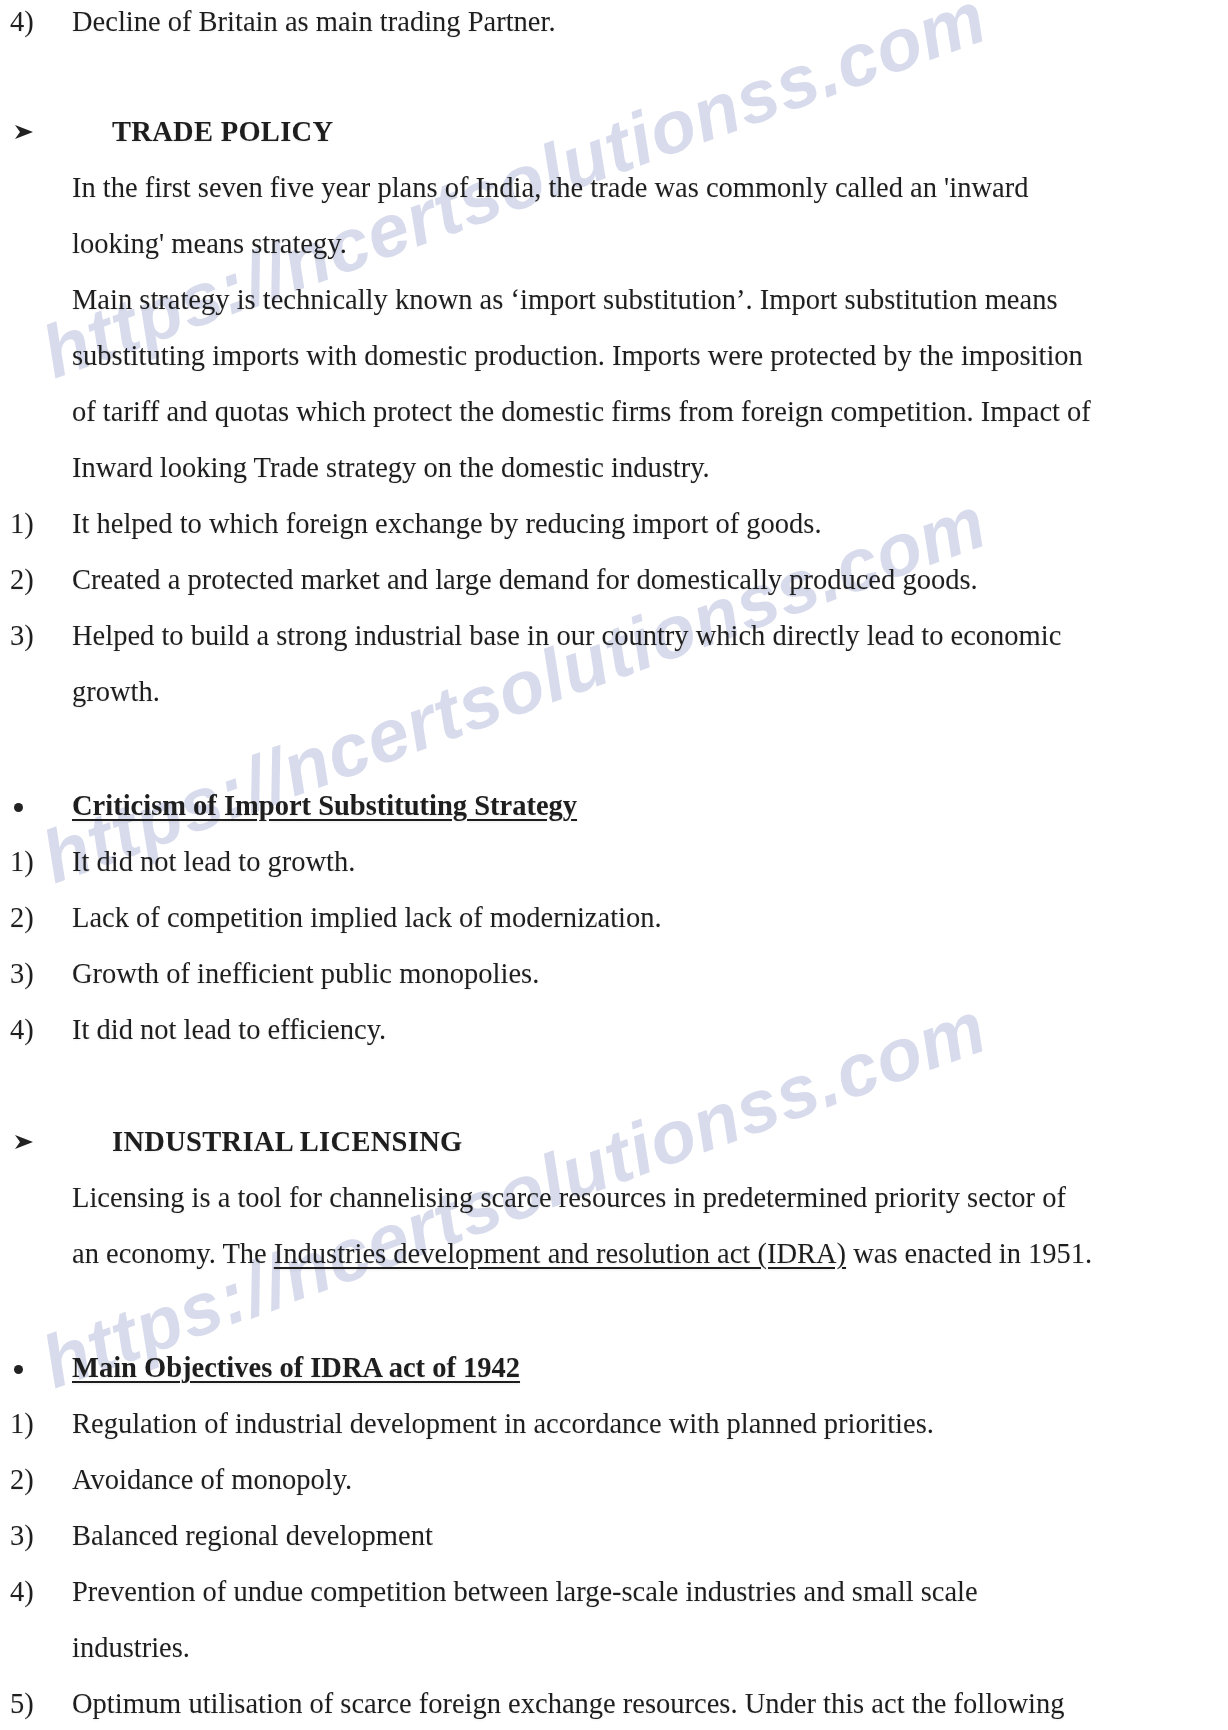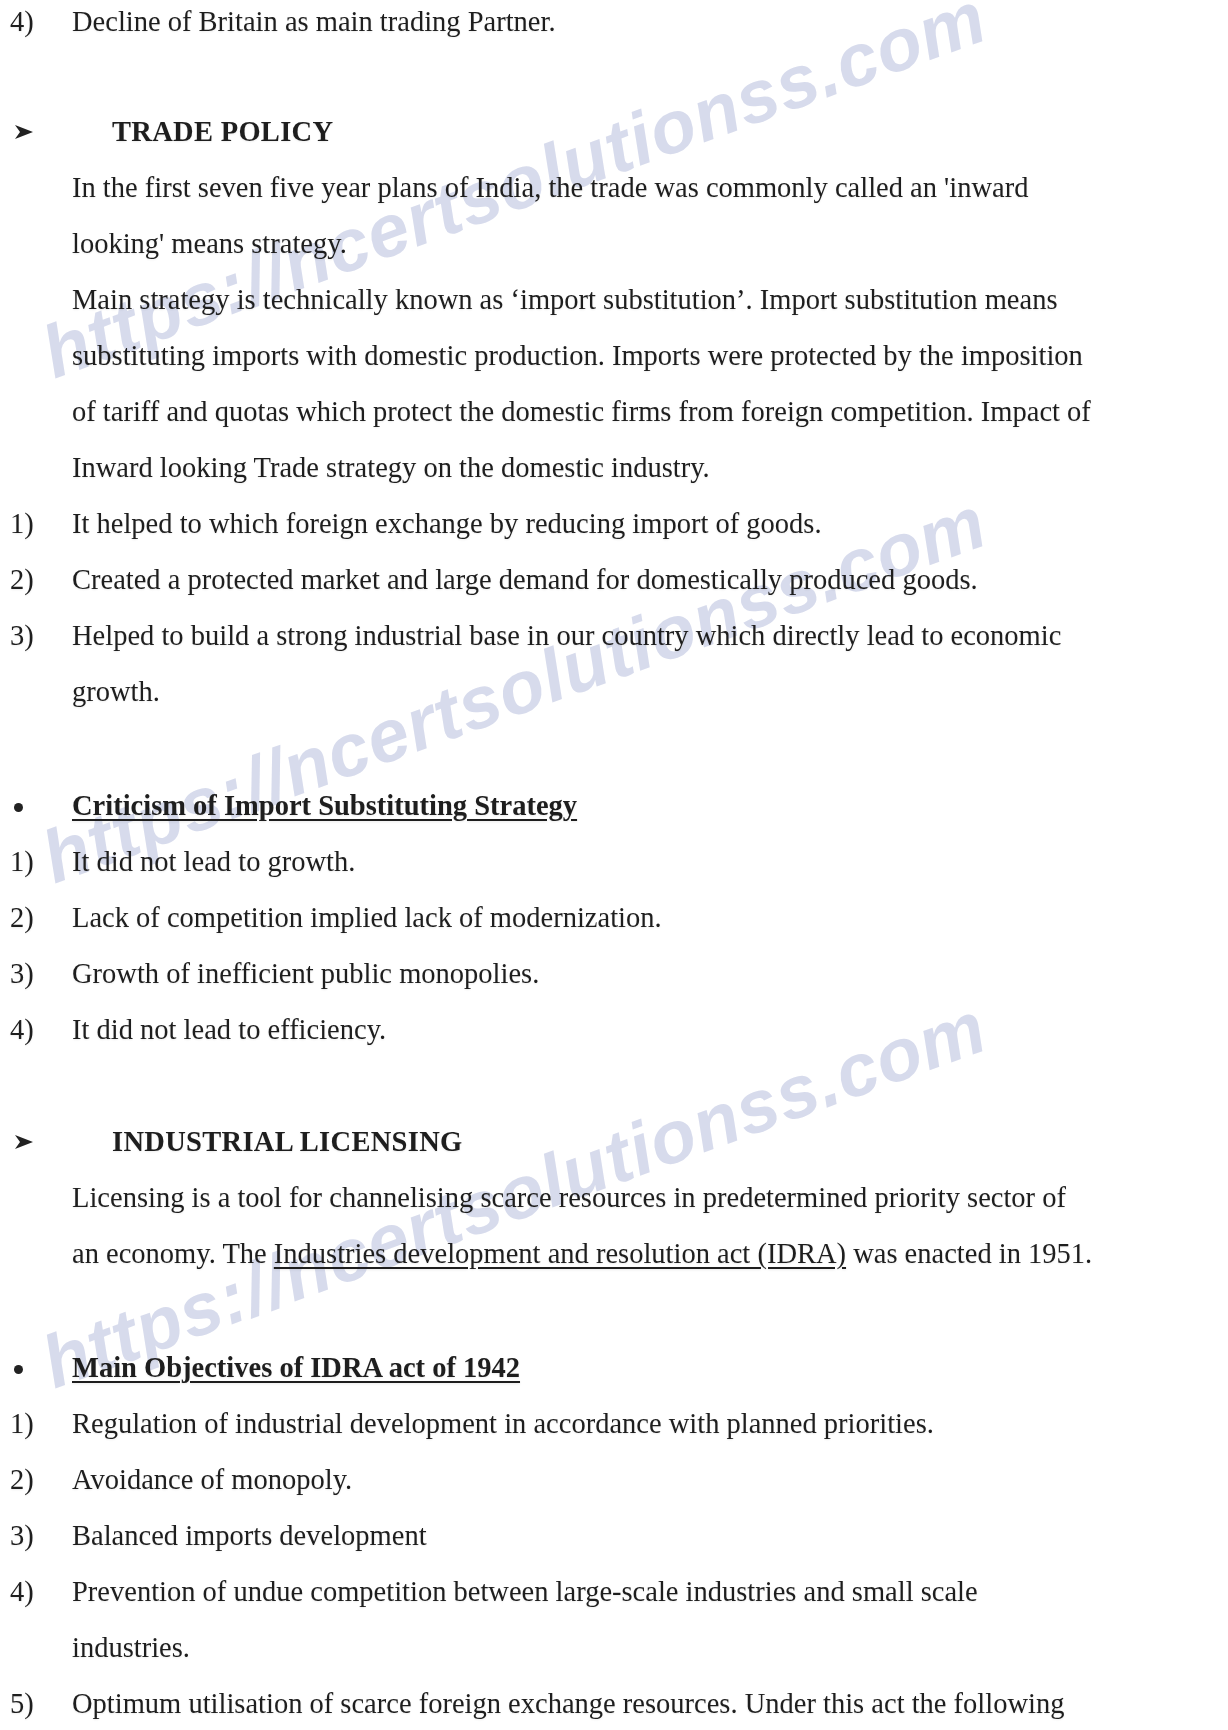--- a/index.html
+++ b/index.html
@@ -182,21 +182,21 @@
   <div class="line" style="top:1406px;">
     <span class="num">1)</span>
     <span class="txt">Regulation of industrial development in accordance with planned priorities.</span>
   </div>
   <div class="line" style="top:1462px;">
     <span class="num">2)</span>
     <span class="txt">Avoidance of monopoly.</span>
   </div>
   <div class="line" style="top:1518px;">
     <span class="num">3)</span>
-    <span class="txt">Balanced imports development</span>
+    <span class="txt">Balanced regional development</span>
   </div>
   <div class="line" style="top:1574px;">
     <span class="num">4)</span>
     <span class="txt">Prevention of undue competition between large-scale industries and small scale</span>
   </div>
   <div class="line" style="top:1630px;">
     <span class="txt">industries.</span>
   </div>
   <div class="line" style="top:1686px;">
     <span class="num">5)</span>

